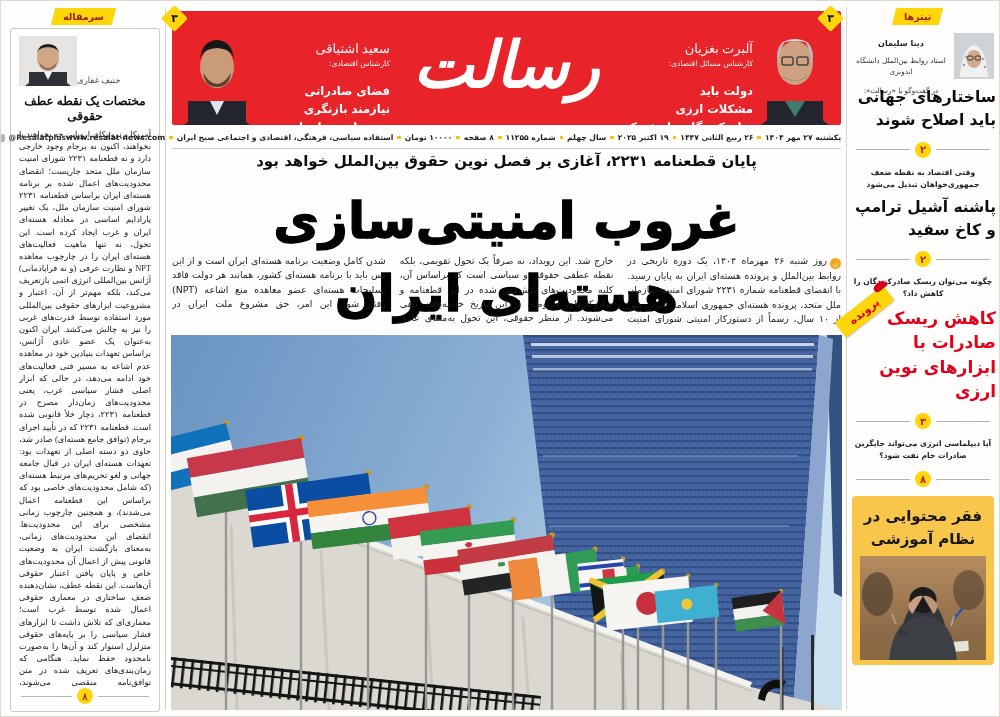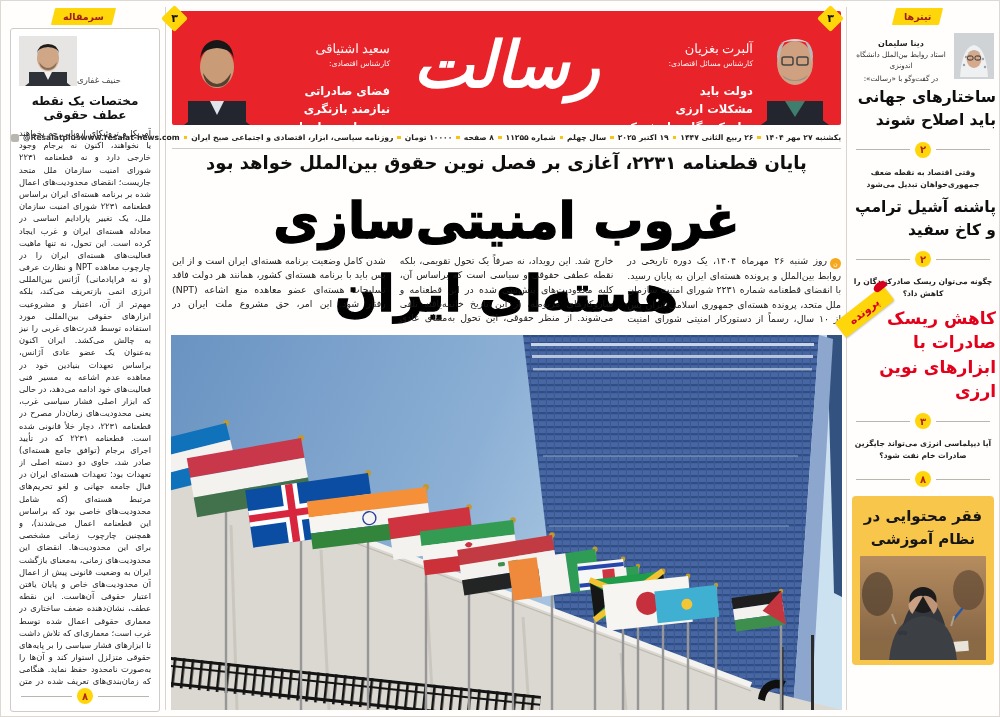--- a/index.html
+++ b/index.html
@@ -16,21 +16,21 @@
   .tab span { display:inline-block; transform:skewX(14deg); }
 
   
   .corner-badge { position:absolute; width:23px; height:23px; z-index:5; }
   .corner-badge .bg { position:absolute; inset:2px; background:#ffd60a; transform:rotate(45deg); border-radius:2px; }
   .corner-badge .num { position:absolute; inset:0; display:flex; align-items:center; justify-content:center;
                        font-size:11px; font-weight:bold; color:#111; }
 
   
   .ed-box { position:absolute; left:9px; top:27px; width:150px; height:684px;
-            border:1px solid #cfccc7; border-radius:3px; background:#fff; padding:7px 8px; }
+            border:1px solid #cfccc7; border-radius:3px; background:#fff; padding:7px 8px;font-family:Liberation Serif, serif; }
   .ed-head { display:flex; flex-direction:row; direction:ltr; height:52px; }
   .ed-photo { width:58px; height:50px; background:#e9e9e9; flex:none; }
   .ed-name { flex:1; display:flex; align-items:flex-end; justify-content:flex-end;
              font-size:8.5px; color:#444; padding:0 2px 3px 0; direction:rtl; }
   .ed-title { font-size:12px; font-weight:bold; text-align:center; margin:6px 0 5px; color:#111; }
   .ed-body { font-size:8.3px; line-height:1.47; text-align:justify; color:#1b1b1b;
              height:562px; overflow:hidden; }
   .ed-ref { position:absolute; bottom:7px; left:10px; right:10px; }
 
   
@@ -61,21 +61,21 @@
   .ib-seg { white-space:nowrap; }
   .ib-sep { width:3.5px; height:3.5px; background:#f6c514; margin:0 4px; flex:none; }
   .ib-handle { margin-inline-start:auto; display:flex; align-items:center; gap:4px;
                color:#333; font-weight:bold; direction:ltr; }
   .soc { width:8px; height:8px; border-radius:2px; background:#b9b6b0; display:inline-block; }
 
   .hrule { position:absolute; left:171px; top:147px; width:669px; height:1px; background:#cfccc7; }
 
   
   .kicker { position:absolute; left:171px; top:151px; width:669px; text-align:center;
-            font-size:18px; font-weight:bold; color:#0e0e0e; }
+            font-size:15px; font-weight:bold; color:#0e0e0e; }
   .headline { position:absolute; left:171px; top:184px; width:669px; text-align:center;
               font-size:50px; font-weight:bold; color:#000; line-height:1.45;
               letter-spacing:-1px; -webkit-text-stroke:1.3px #000; }
 
   
   .lead { position:absolute; left:171px; top:253px; width:669px; height:80px;
           column-count:3; column-gap:14px; font-size:9.4px; line-height:1.52;
           text-align:justify; color:#1b1b1b; overflow:hidden; }
   .lead-bullet { display:inline-block; width:11px; height:11px; border-radius:50%;
                  background:#f5a81e; color:#fff; font-size:9px; line-height:11px;
@@ -84,21 +84,21 @@
 
   
   .unphoto { position:absolute; left:170px; top:334px; width:671px; height:375px; }
 
   
   .rc { position:absolute; left:849px; top:0; width:146px; height:531px; padding-top:28px; }
   .r1-head { display:flex; margin:4px 2px 0; height:48px; gap:4px; }
   .r1-photo { flex:none; }
   .r1-meta { flex:1; text-align:center; padding-top:6px; }
   .r1-name { font-size:8px; font-weight:bold; color:#222; }
-  .r1-role { font-size:7.2px; color:#333; line-height:1.5; margin-top:2px; }
+  .r1-role { font-size:7.2px; color:#333; line-height:1.5; margin-top:8px; }
   .rc-title { font-size:15.5px; font-weight:bold; text-align:right; line-height:1.5;
               margin-top:5px; color:#0e0e0e; }
   .rc-title.red { color:#e3001b; font-size:17px; line-height:1.45; }
   .rc-kicker { font-size:7.6px; font-weight:bold; text-align:center; color:#222;
                line-height:1.6; margin:0 2px; }
   .rc .ref-row { margin:9px 6px; }
 
   .ribbon { position:absolute; left:833px; top:301px; z-index:6; transform:rotate(-38deg);
             background:#ffd60a; color:#d6001c; font-weight:bold; font-size:11px;
             padding:3px 13px; border-radius:2px; box-shadow:0 1px 2px rgba(0,0,0,.25); }
@@ -199,21 +199,21 @@
     <span class="ib-seg">۱۹ اکتبر ۲۰۲۵</span>
       <span class="ib-sep"></span>
     <span class="ib-seg">سال چهلم</span>
       <span class="ib-sep"></span>
     <span class="ib-seg">شماره ۱۱۲۵۵</span>
       <span class="ib-sep"></span>
     <span class="ib-seg">۸ صفحه</span>
       <span class="ib-sep"></span>
     <span class="ib-seg">۱۰۰۰۰ تومان</span>
       <span class="ib-sep"></span>
-    <span class="ib-seg">روزنامه سیاسی، ابزار، اقتصادی و اجتماعی صبح ایران</span>
+    <span class="ib-seg">استفاده سیاسی، فرهنگی، اقتصادی و اجتماعی صبح ایران</span>
       <span class="ib-sep"></span>
     <span class="ib-seg">www.resalat-news.com</span>
     <span class="ib-handle">
 
       <span class="soc"></span>
       <span>@Resalatplus</span>
     </span>
   </div>
   <div class="hrule"></div>
 

